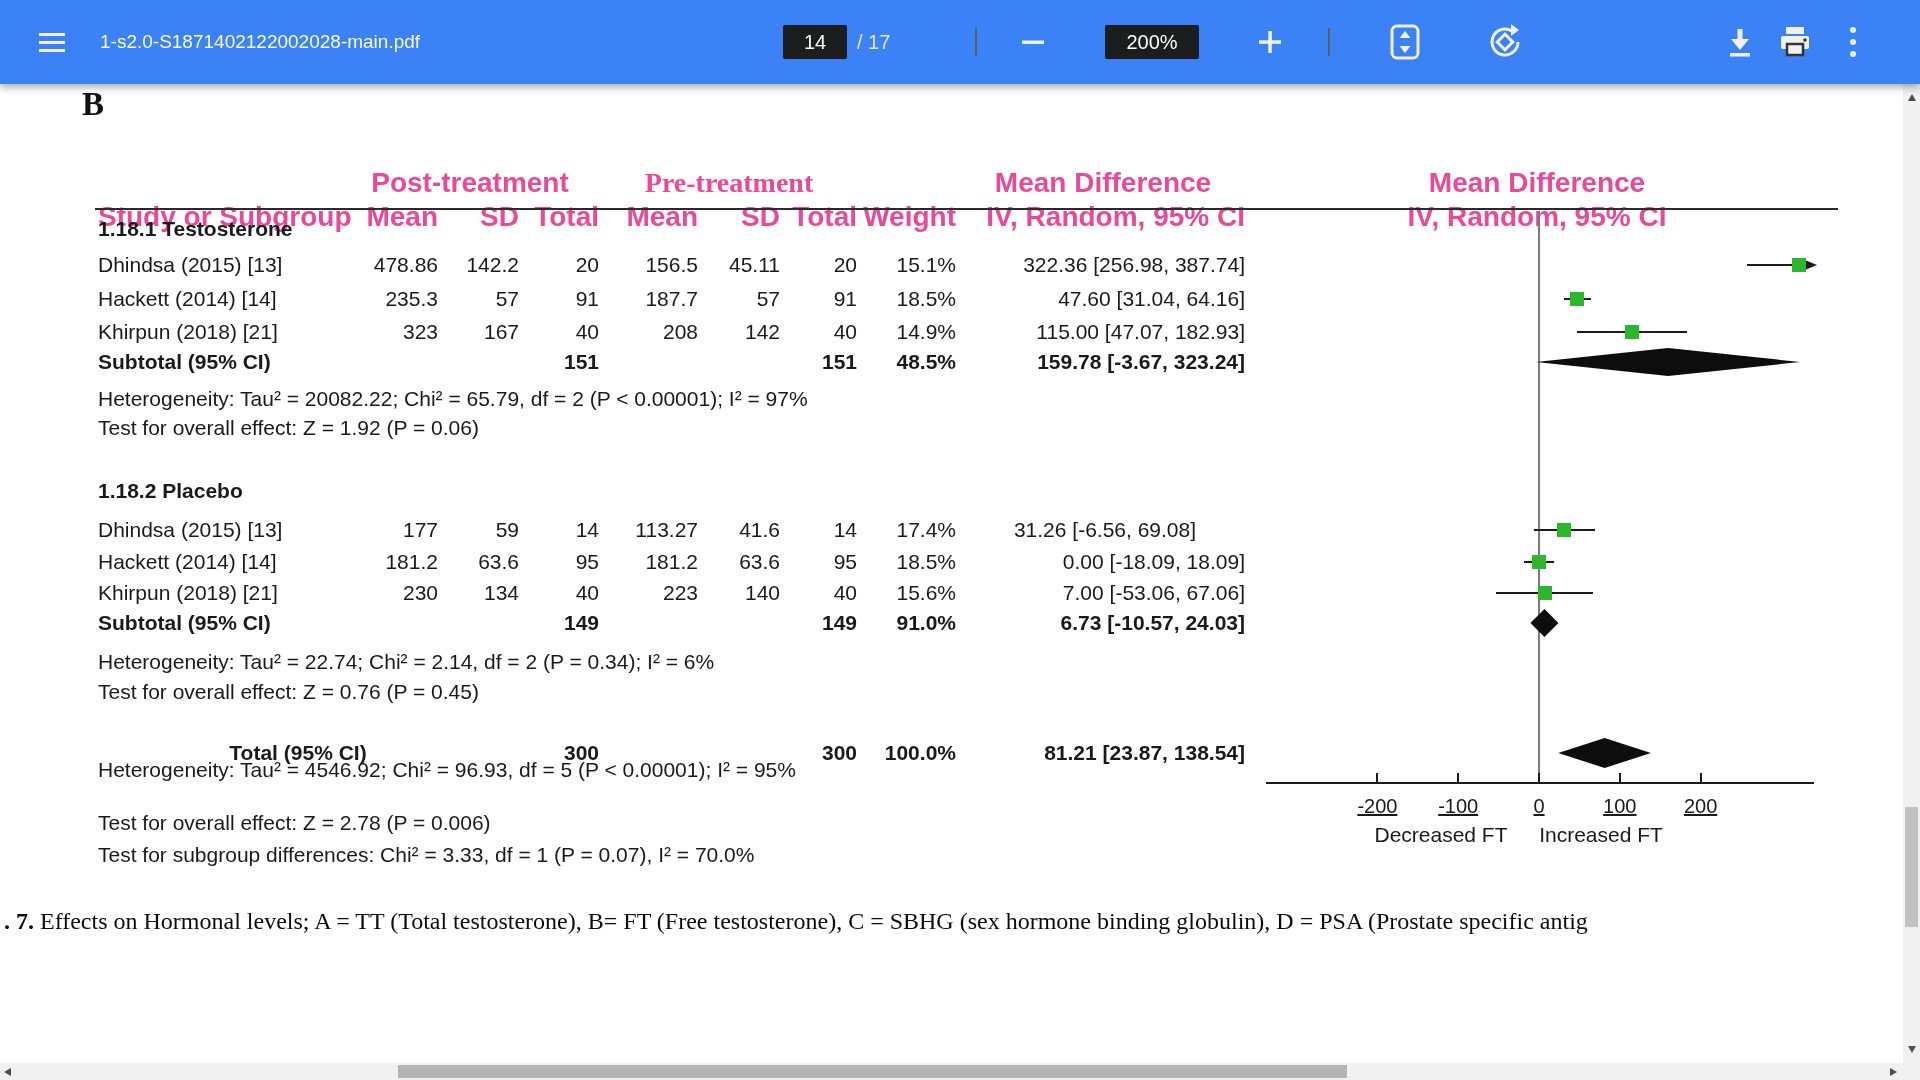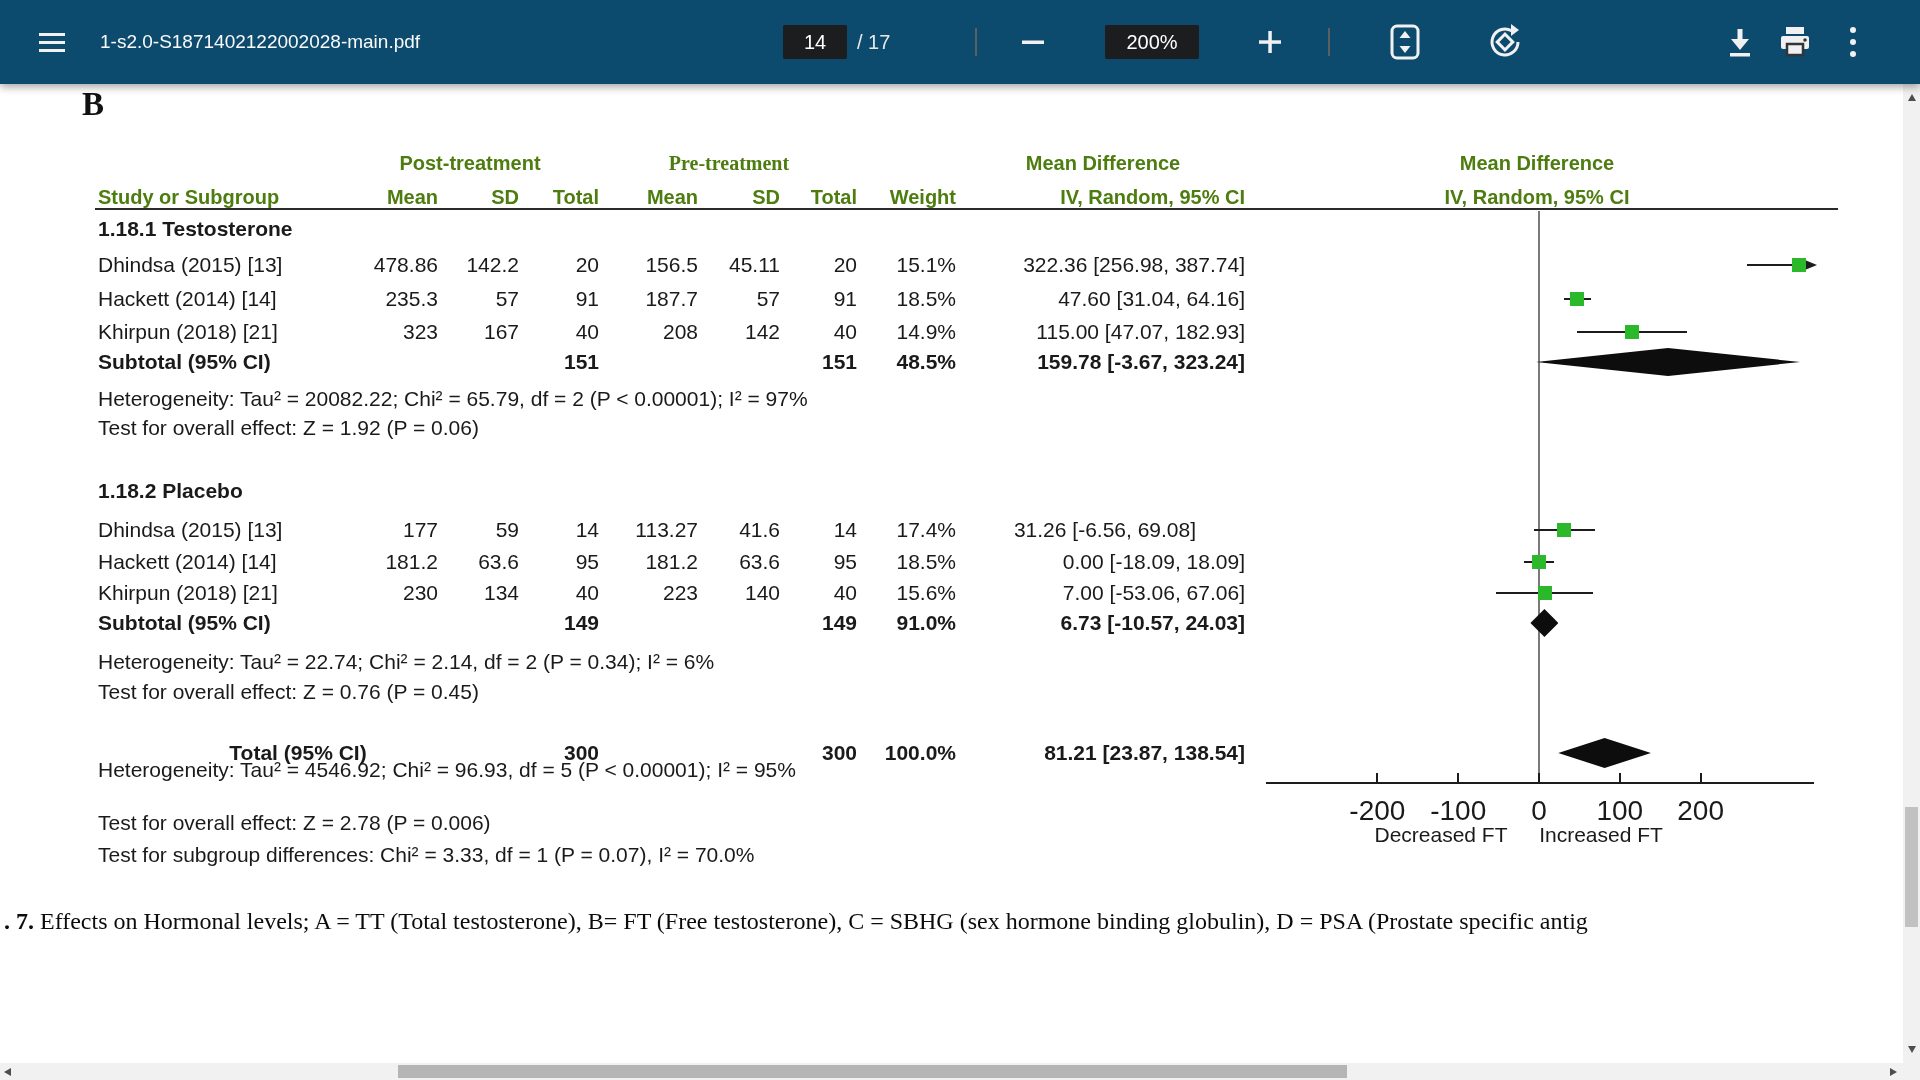--- a/index.html
+++ b/index.html
@@ -1,45 +1,45 @@
 <!DOCTYPE html>
 <html><head>
 <meta charset="utf-8">
 <style>
   html,body{margin:0;padding:0;width:1920px;height:1080px;overflow:hidden;background:#fff;
     font-family:"Liberation Sans","DejaVu Sans",sans-serif;}
   
-  #toolbar{position:absolute;left:0;top:0;width:1920px;height:84px;background:#0c4a6e;
+  #toolbar{position:absolute;left:0;top:0;width:1920px;height:84px;background:#3b82f6;
     box-shadow:0 3px 8px rgba(0,0,0,.35);z-index:20;color:#f1f1f1;}
   .tbtn{position:absolute;top:18px;width:48px;height:48px;display:flex;align-items:center;
     justify-content:center;border-radius:50%;cursor:pointer;}
   #filename{position:absolute;left:100px;top:0;height:84px;line-height:84px;font-size:19px;
     color:#fafafa;white-space:nowrap;}
   .darkbox{position:absolute;top:25px;height:34px;background:#1b1d1e;border-radius:2px;
     color:#fff;font-size:20px;text-align:center;line-height:34px;}
   #page-box{left:783px;width:64px;}
   #page-total{position:absolute;left:857px;top:0;height:84px;line-height:84px;font-size:20px;color:#e8e8e8;}
   #zoom-box{left:1105px;width:94px;}
   .tsep{position:absolute;top:28px;width:2px;height:28px;background:#5c6063;}
   .bars span{display:block;width:26px;height:3px;background:#f1f1f1;margin:5px 0;}
   
   #page{position:absolute;left:0;top:84px;width:1903px;height:979px;background:#ffffff;overflow:hidden;}
   .cell{position:absolute;height:28px;line-height:28px;font-size:21px;color:#1a1a1a;
     text-align:right;white-space:nowrap;}
   .lbl{text-align:left;}
   .b{font-weight:700;}
-  .hdr{position:absolute;height:26px;line-height:26px;font-size:20px;font-weight:700;color:#4d7c0f;white-space:nowrap;}
+  .hdr{position:absolute;height:26px;line-height:26px;font-size:28px;font-weight:700;color:#ec4899;white-space:nowrap;margin-top:20px;}
   .ctr{transform:translateX(-50%);}
   #panel-label{position:absolute;left:82px;top:2px;font-family:"Liberation Serif","DejaVu Serif",serif;
     font-weight:700;font-size:33px;color:#111;}
   #header-rule{position:absolute;left:95px;top:124px;width:1743px;height:2px;background:#2a2a2a;}
   #zero-line{position:absolute;left:1538px;top:127px;width:2px;height:572px;background:#7a7a7a;}
   #axis-line{position:absolute;left:1266px;top:698px;width:548px;height:2px;background:#1c1c1c;}
   .tick{position:absolute;width:2px;height:10px;background:#1c1c1c;top:689px;}
-  .ticklbl{position:absolute;top:711px;width:90px;text-align:center;font-size:28px;color:#1a1a1a;}
+  .ticklbl{position:absolute;top:711px;width:90px;text-align:center;font-size:20px;color:#1a1a1a;text-decoration:underline;}
   .ftlbl{position:absolute;top:739px;font-size:21px;color:#1a1a1a;white-space:nowrap;}
   .ciline{position:absolute;height:2px;background:#1c1c1c;}
   .sq{position:absolute;width:14px;height:14px;}
   .diamond{position:absolute;background:#0d0d0d;clip-path:polygon(0 50%,50% 0,100% 50%,50% 100%);}
   .arr{position:absolute;width:0;height:0;border-top:7px solid transparent;
     border-bottom:7px solid transparent;border-left:17px solid #1c1c1c;}
   #caption{position:absolute;left:4px;top:824px;width:1896px;overflow:hidden;white-space:nowrap;
     font-family:"Liberation Serif","DejaVu Serif",serif;font-size:24px;color:#0c0c0c;}
   
   .sb-track-v{position:absolute;left:1903px;top:84px;width:17px;height:979px;background:#f1f1f1;}

